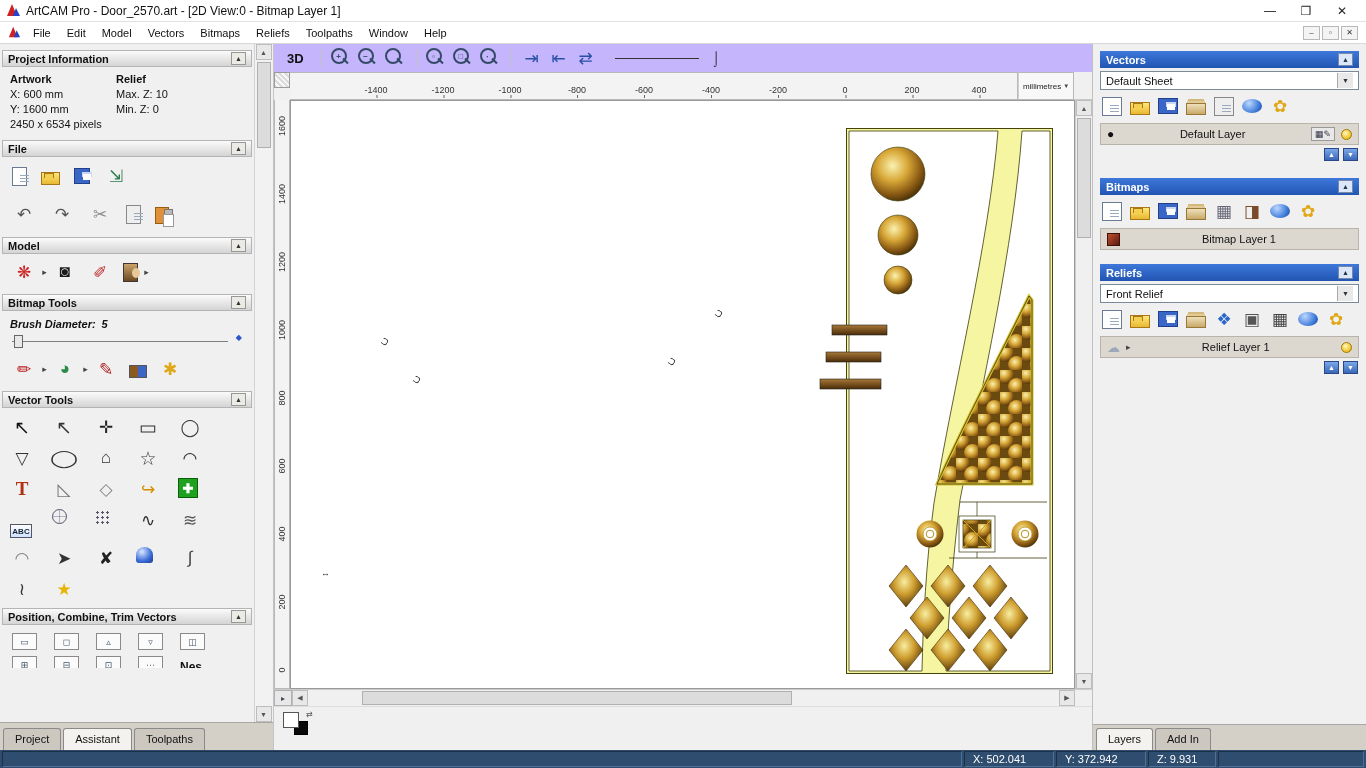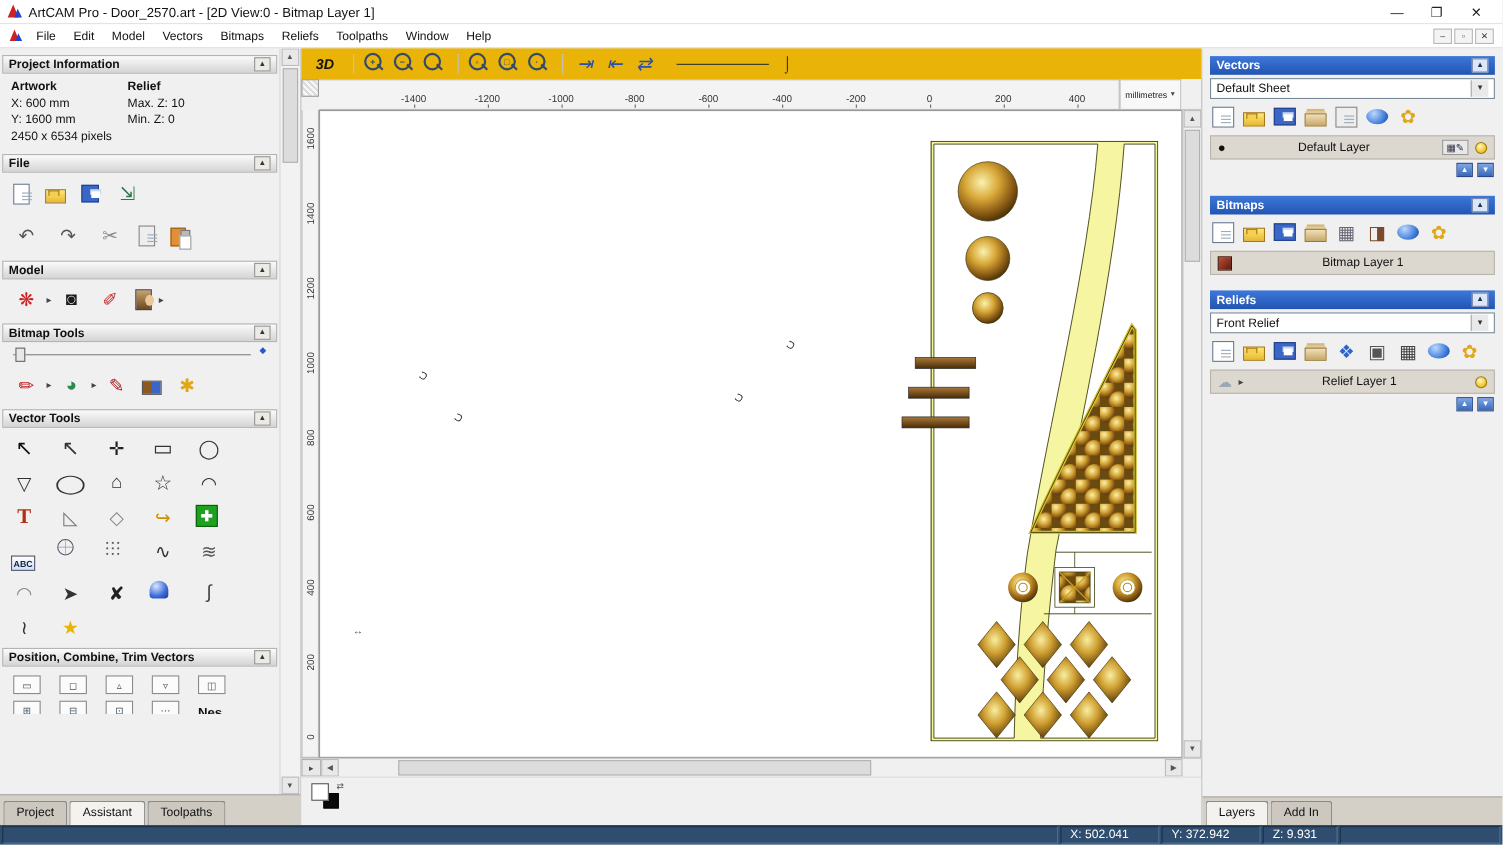--- a/index.html
+++ b/index.html
@@ -87,21 +87,21 @@
   .tool-grid { display:grid; grid-template-columns:repeat(5, 42px); row-gap:9px; padding:8px 8px 4px 10px; }
   .pos-grid { display:flex; gap:17px; padding:8px 8px 0 12px; }
   .pos-grid2 { display:flex; gap:17px; padding:6px 8px 0 12px; height:18px; overflow:hidden; align-items:flex-start; }
 
   .ltabs { height:28px; background:#d4d0c8; border-top:1px solid #a8a8a8; display:flex; align-items:flex-end; padding:3px 3px 0 3px; gap:2px; }
   .ltab { padding:4px 11px 5px 11px; background:#ccc8c0; border:1px solid #8a8a8a; border-bottom:none; border-radius:3px 3px 0 0; }
   .ltab.active { background:#f4f2ee; position:relative; }
 
   
   .canvas-cluster { flex:1; display:flex; flex-direction:column; min-width:0; }
-  .cv-toolbar { height:28px; display:flex; align-items:center; gap:3px; padding:0 8px; background:#eab308;font-style:italic; }
+  .cv-toolbar { height:28px; display:flex; align-items:center; gap:3px; padding:0 8px; background:#c4b5fd; }
   .view3d { font-weight:bold; font-size:13px; padding:2px 5px; margin-right:4px; }
   .sep { width:1px; height:18px; background:#c2c2c2; margin:0 5px; }
   .cv-toolbar [data-icons] { display:flex; gap:3px; }
   .guide-line { width:84px; height:14px; position:relative; margin-left:14px; }
   .guide-line::before { content:""; position:absolute; left:0; right:0; top:7px; height:1px; background:#333; }
   .guide-curve { font-size:14px; color:#333; margin-left:10px; }
 
   .ruler-row { height:28px; display:flex; }
   .ruler-corner { width:16px; height:16px; border:1px solid #9a9a9a; background:repeating-linear-gradient(45deg,#dcdcdc 0 2px,#f7f7f7 2px 4px); }
   .h-ruler { flex:1; position:relative; background:#f3f3f3; border:1px solid #b8b8b8; border-left:none; overflow:hidden; }
@@ -244,20 +244,24 @@
             <span class="ticon tiny-arrow" style="color: rgb(68, 68, 68);">▸</span>
             <span class="ticon" style="color: rgb(26, 26, 26);">◙</span>
             <span class="ticon" style="color: rgb(192, 48, 48);">✐</span>
             <span class="ticon icon-portrait"></span>
             <span class="ticon tiny-arrow" style="color: rgb(68, 68, 68);">▸</span>
           </div>
 
         <div class="section-header">
           <span>Bitmap Tools</span>
           <span class="section-toggle">▲</span>
+        </div>
+        <div class="brush-row">
+          <span>Brush Diameter:</span>
+          <span>5</span>
         </div>
         <div class="slider">
           <div class="track"></div>
           <div class="thumb"></div>
           <span class="gem">◆</span>
         </div>
         <div class="icon-row tight" data-icons="left_panel.bitmap_tools.icons">
             <span class="ticon" style="color: rgb(192, 32, 32);">✏</span>
             <span class="ticon tiny-arrow" style="color: rgb(68, 68, 68);">▸</span>
             <span class="ticon" style="color: rgb(42, 138, 74);">◕</span>

